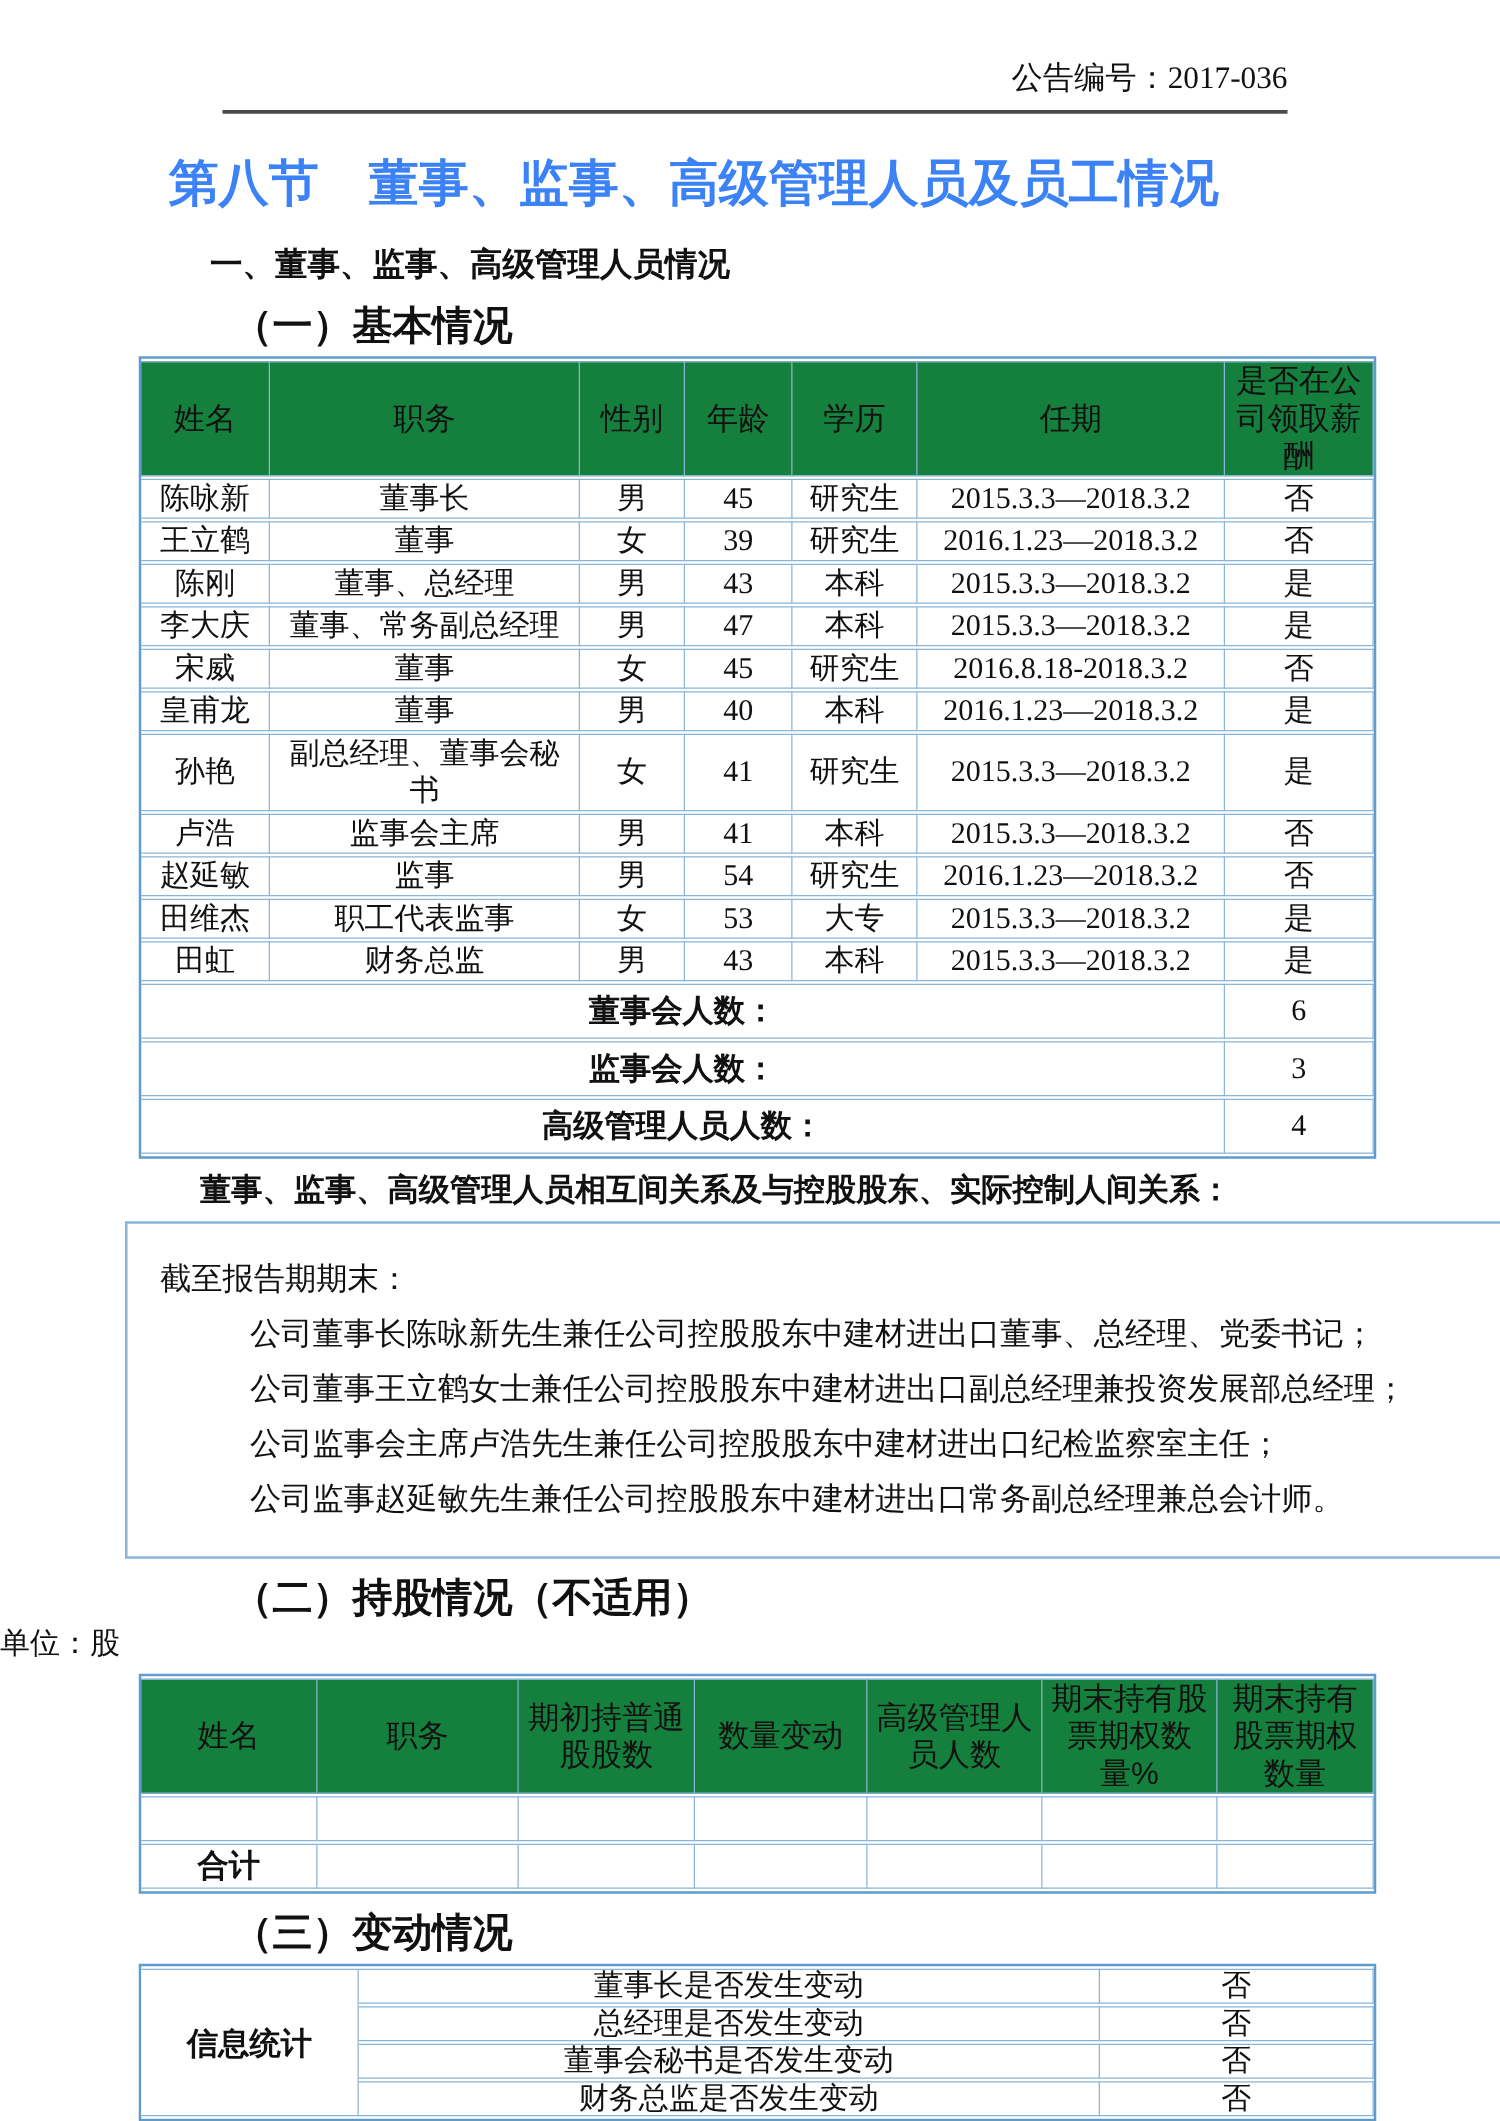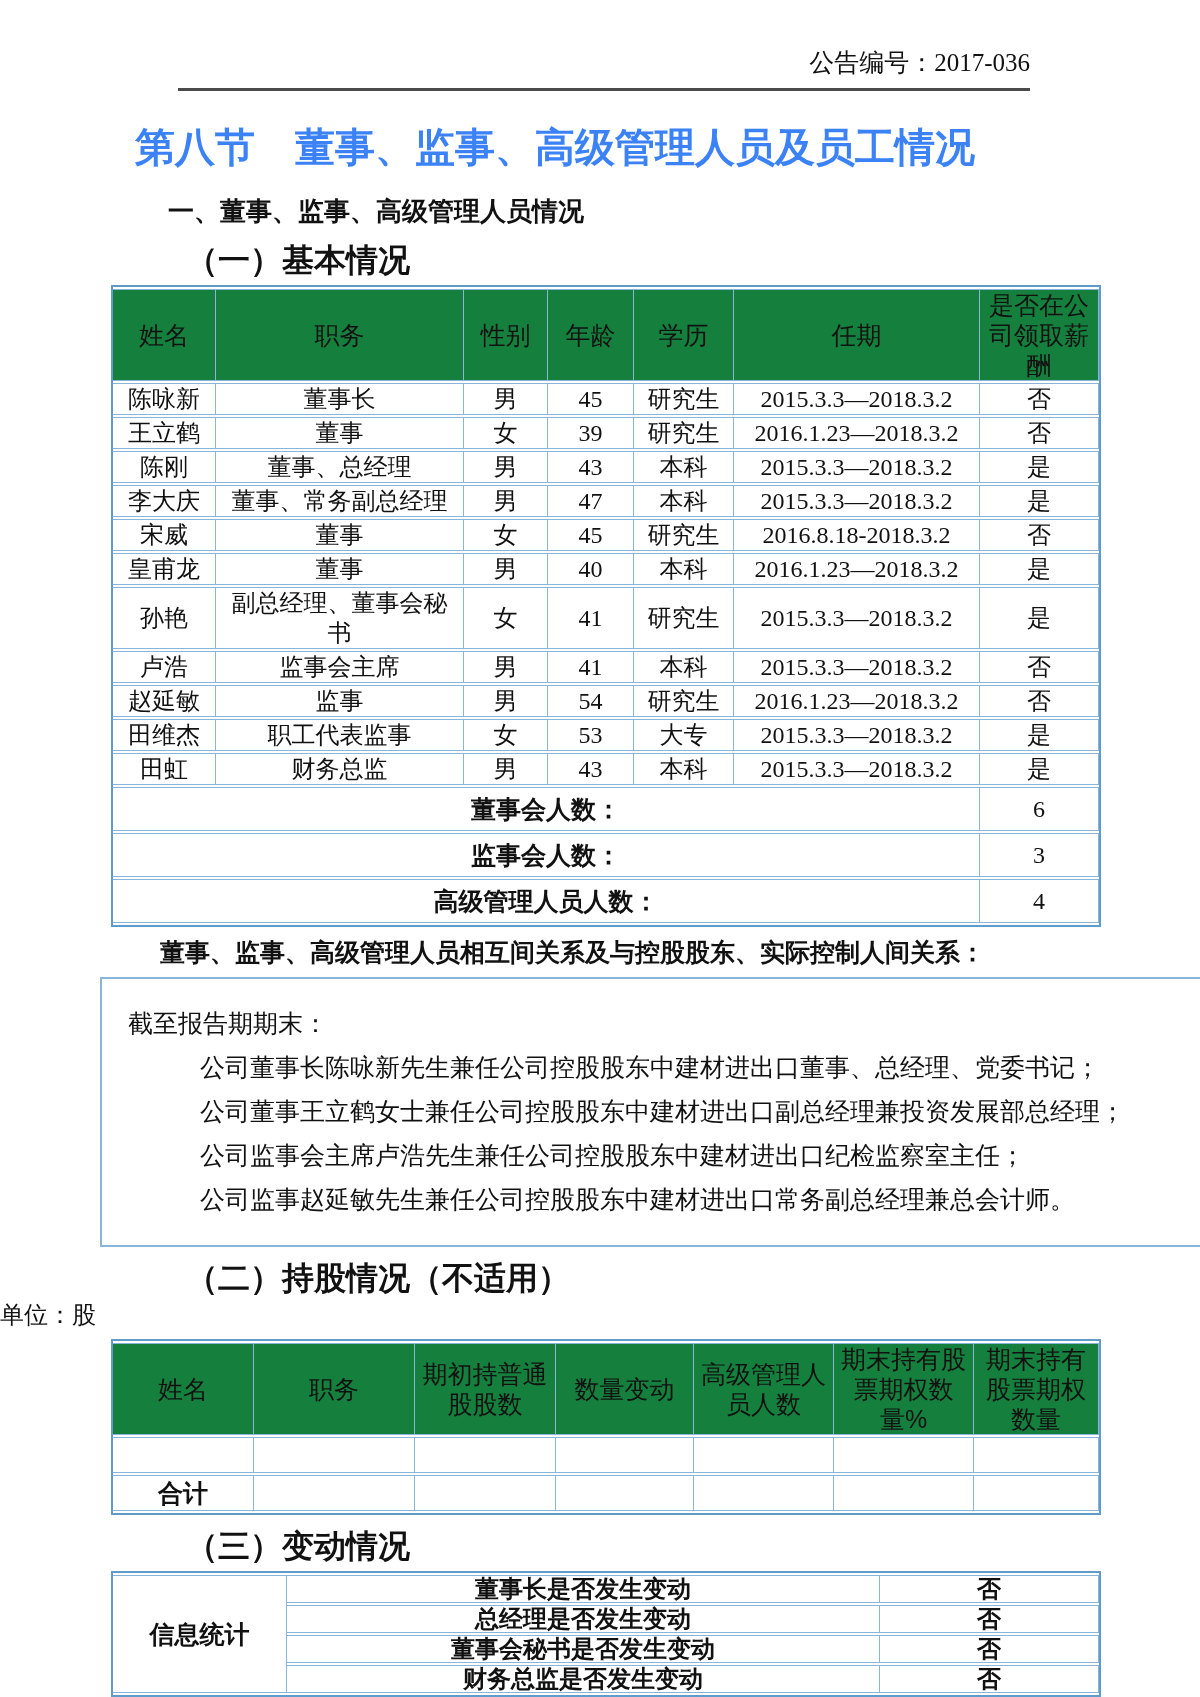--- a/index.html
+++ b/index.html
@@ -123,21 +123,21 @@
     font-weight: bold;
     font-size: 25px;
   }
   
   .t3 td.stat-cell {
     font-family: "Liberation Sans", "DejaVu Sans", sans-serif;
     font-weight: bold;
     font-size: 25px;
     background: #ffffff;
   }
-  .t3 td.q-cell, .t3 td.a-cell { height: 26px; line-height: 26px; font-weight: bold; }
+  .t3 td.q-cell, .t3 td.a-cell { height: 26px; line-height: 26px; }
 </style>
 </head>
 <body>
 
 <div class="page">
 
   <div class="announce">公告编号：2017-036</div>
   <div class="rule"></div>
 
   <div class="title">第八节　董事、监事、高级管理人员及员工情况</div>

